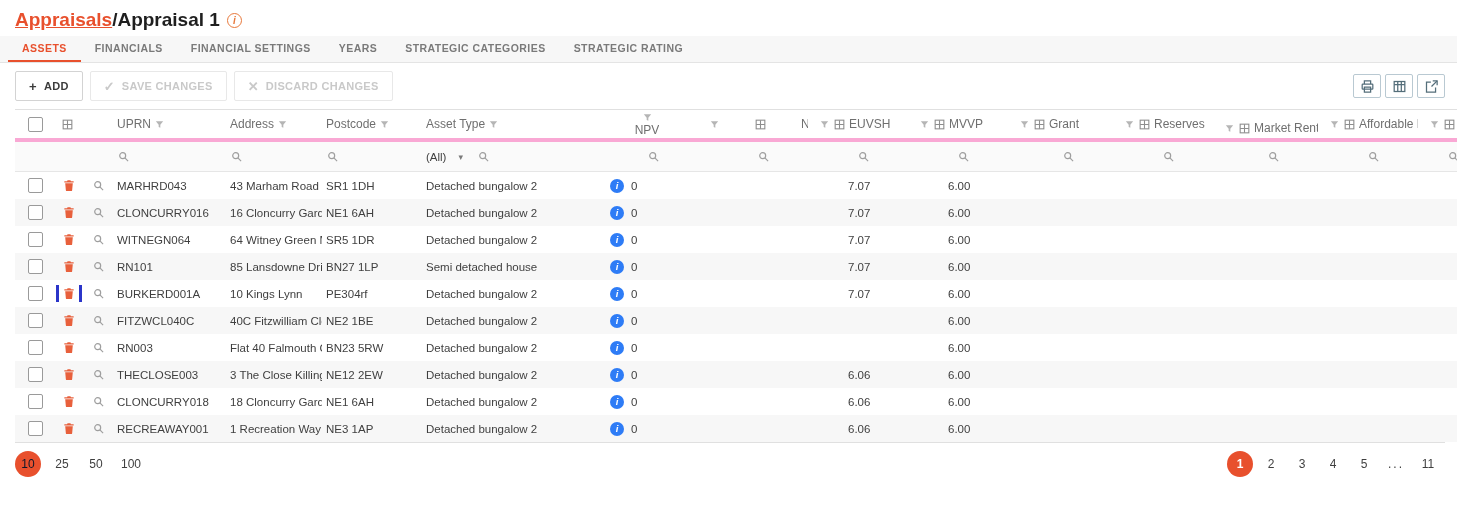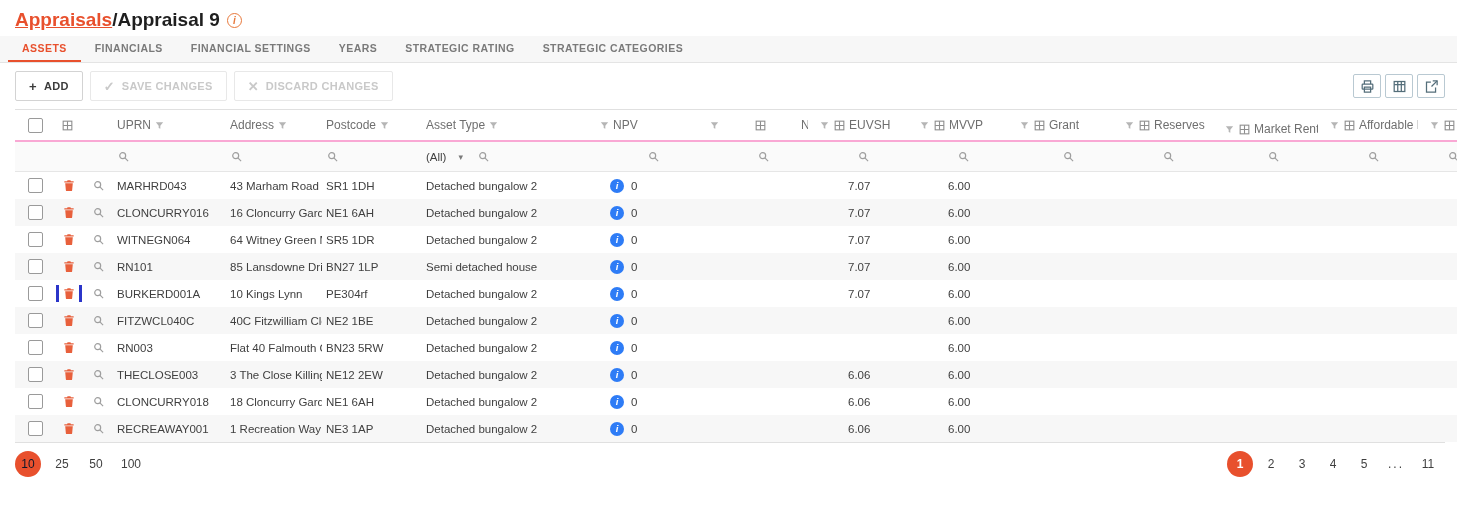--- a/index.html
+++ b/index.html
@@ -27,21 +27,21 @@
 .btn+.btn{margin-left:7px}
 .btn.disabled{color:#c9c9c9;border-color:#e8e8e8;cursor:default}
 .btn .glyph{font-size:13px;line-height:1}
 .toolbar-right{margin-left:auto;display:flex;gap:4px}
 .icon-btn{width:28px;height:24px;border:1px solid #b9c9d2;border-radius:2px;background:#fff;display:inline-flex;
  align-items:center;justify-content:center;cursor:pointer;padding:0}
 .icon-btn svg{width:15px;height:15px}
 
 
 .grid{margin-left:15px;width:1442px;overflow:hidden;border-top:1px solid #e0e0e0;font-size:11.5px;color:#3f3f3f}
-.g-header{display:flex;height:32px;align-items:center;border-bottom:2px solid #f9a8d4;color:#6f6f6f;font-size:12px}
+.g-header{display:flex;height:32px;align-items:center;border-bottom:4px solid #f9a8d4;color:#6f6f6f;font-size:12px}
 .g-filter{display:flex;height:30px;align-items:center;border-bottom:1px solid #e6e6e6;background:#fafafa}
 .g-row{display:flex;height:27px;align-items:center}
 .g-row.alt{background:#f7f7f7}
 .g-count{height:30px;display:flex;align-items:center;border-top:1px solid #e0e0e0;font-weight:bold;color:#333;
  padding-left:98px;font-size:12px}
 .cell{flex:none;display:flex;align-items:center;overflow:hidden;white-space:nowrap;padding:0 4px}
 .lead-check{width:40px;justify-content:center;padding:0}
 .lead-trash{width:28px;justify-content:center;padding:0}
 .lead-mag{width:30px;justify-content:center;padding:0}
 .cbx{width:15px;height:15px;border:1px solid #9a9a9a;border-radius:2px;background:#fff;display:inline-block;cursor:pointer}
@@ -70,31 +70,31 @@
 .page-ellipsis{padding:0 6px;letter-spacing:2px;color:#3f3f3f}
 </style>
 </head>
 <body>
 
 <div class="page">
 
   <div class="breadcrumb">
     <a class="crumb-link">Appraisals</a>
     <span class="crumb-sep">/</span>
-    <span class="crumb-current">Appraisal 9</span>
+    <span class="crumb-current">Appraisal 1</span>
     <span class="info-circle">i</span>
   </div>
 
   <div class="tabbar" id="tabbar">
       <div class="tab active">ASSETS</div>
       <div class="tab">FINANCIALS</div>
       <div class="tab">FINANCIAL SETTINGS</div>
       <div class="tab">YEARS</div>
+      <div class="tab">STRATEGIC CATEGORIES</div>
       <div class="tab">STRATEGIC RATING</div>
-      <div class="tab">STRATEGIC CATEGORIES</div>
     </div>
 
   <div class="toolbar">
     <button class="btn">
       <span class="glyph">+</span>
       <span>ADD</span>
     </button>
     <button class="btn disabled">
       <span class="glyph">✓</span>
       <span>SAVE CHANGES</span>
@@ -156,21 +156,21 @@
           <svg class="ic-funnel" viewBox="0 0 24 24">
             <path d="M4 5h16l-6.2 7.4V19l-3.6-1.8v-4.8L4 5z" fill="#b5b5b5"></path>
           </svg>
         </div>
         <div class="cell hcell" style="width: 170px;">
           <span class="hlabel">Asset Type</span>
           <svg class="ic-funnel" viewBox="0 0 24 24">
             <path d="M4 5h16l-6.2 7.4V19l-3.6-1.8v-4.8L4 5z" fill="#b5b5b5"></path>
           </svg>
         </div>
-        <div class="cell hcell" style="width: 110px;">
+        <div class="cell hcell" style="width: 110px; flex-direction: column;">
           <svg class="ic-funnel" viewBox="0 0 24 24">
             <path d="M4 5h16l-6.2 7.4V19l-3.6-1.8v-4.8L4 5z" fill="#b5b5b5"></path>
           </svg>
           <span class="hlabel">NPV</span>
         </div>
         <div class="cell hcell" style="width: 110px; gap: 31px;">
           <svg class="ic-funnel" viewBox="0 0 24 24">
             <path d="M4 5h16l-6.2 7.4V19l-3.6-1.8v-4.8L4 5z" fill="#b5b5b5"></path>
           </svg>
           <svg class="ic-grid" viewBox="0 0 24 24" fill="none" stroke="#8d8d8d" stroke-width="2">

